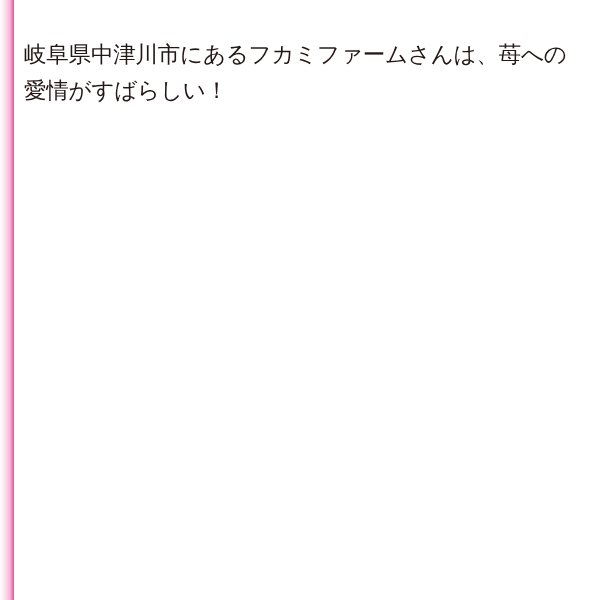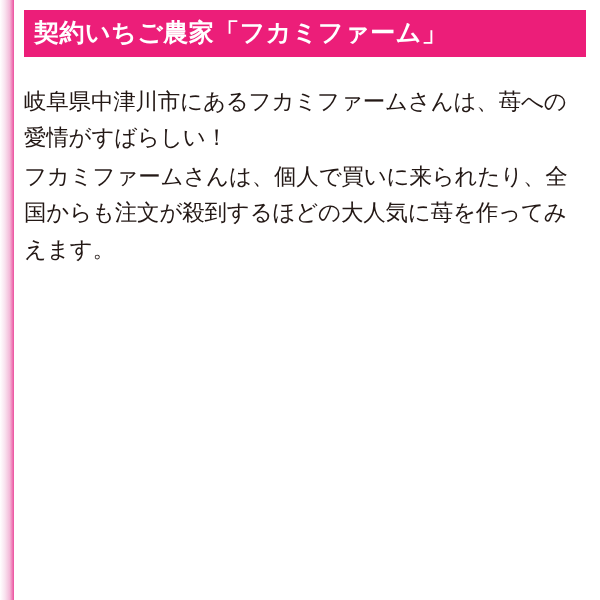--- a/index.html
+++ b/index.html
@@ -63,21 +63,19 @@
 </style>
 </head>
 <body>
 
 <div class="page">
 
   <div class="left-bar"></div>
 
   <div class="content">
 
-    <div class="headline">契約いちご農家「フカミファーム」</div>
 
     <div class="body-text">
       <p class="para">岐阜県中津川市にあるフカミファームさんは、苺への愛情がすばらしい！</p>
-      <p class="para">フカミファームさんは、個人で買いに来られたり、全国からも注文が殺到するほどの大人気に苺を作ってみえます。</p>
     </div>
 
   </div>
 </div>
 
 </body></html>

